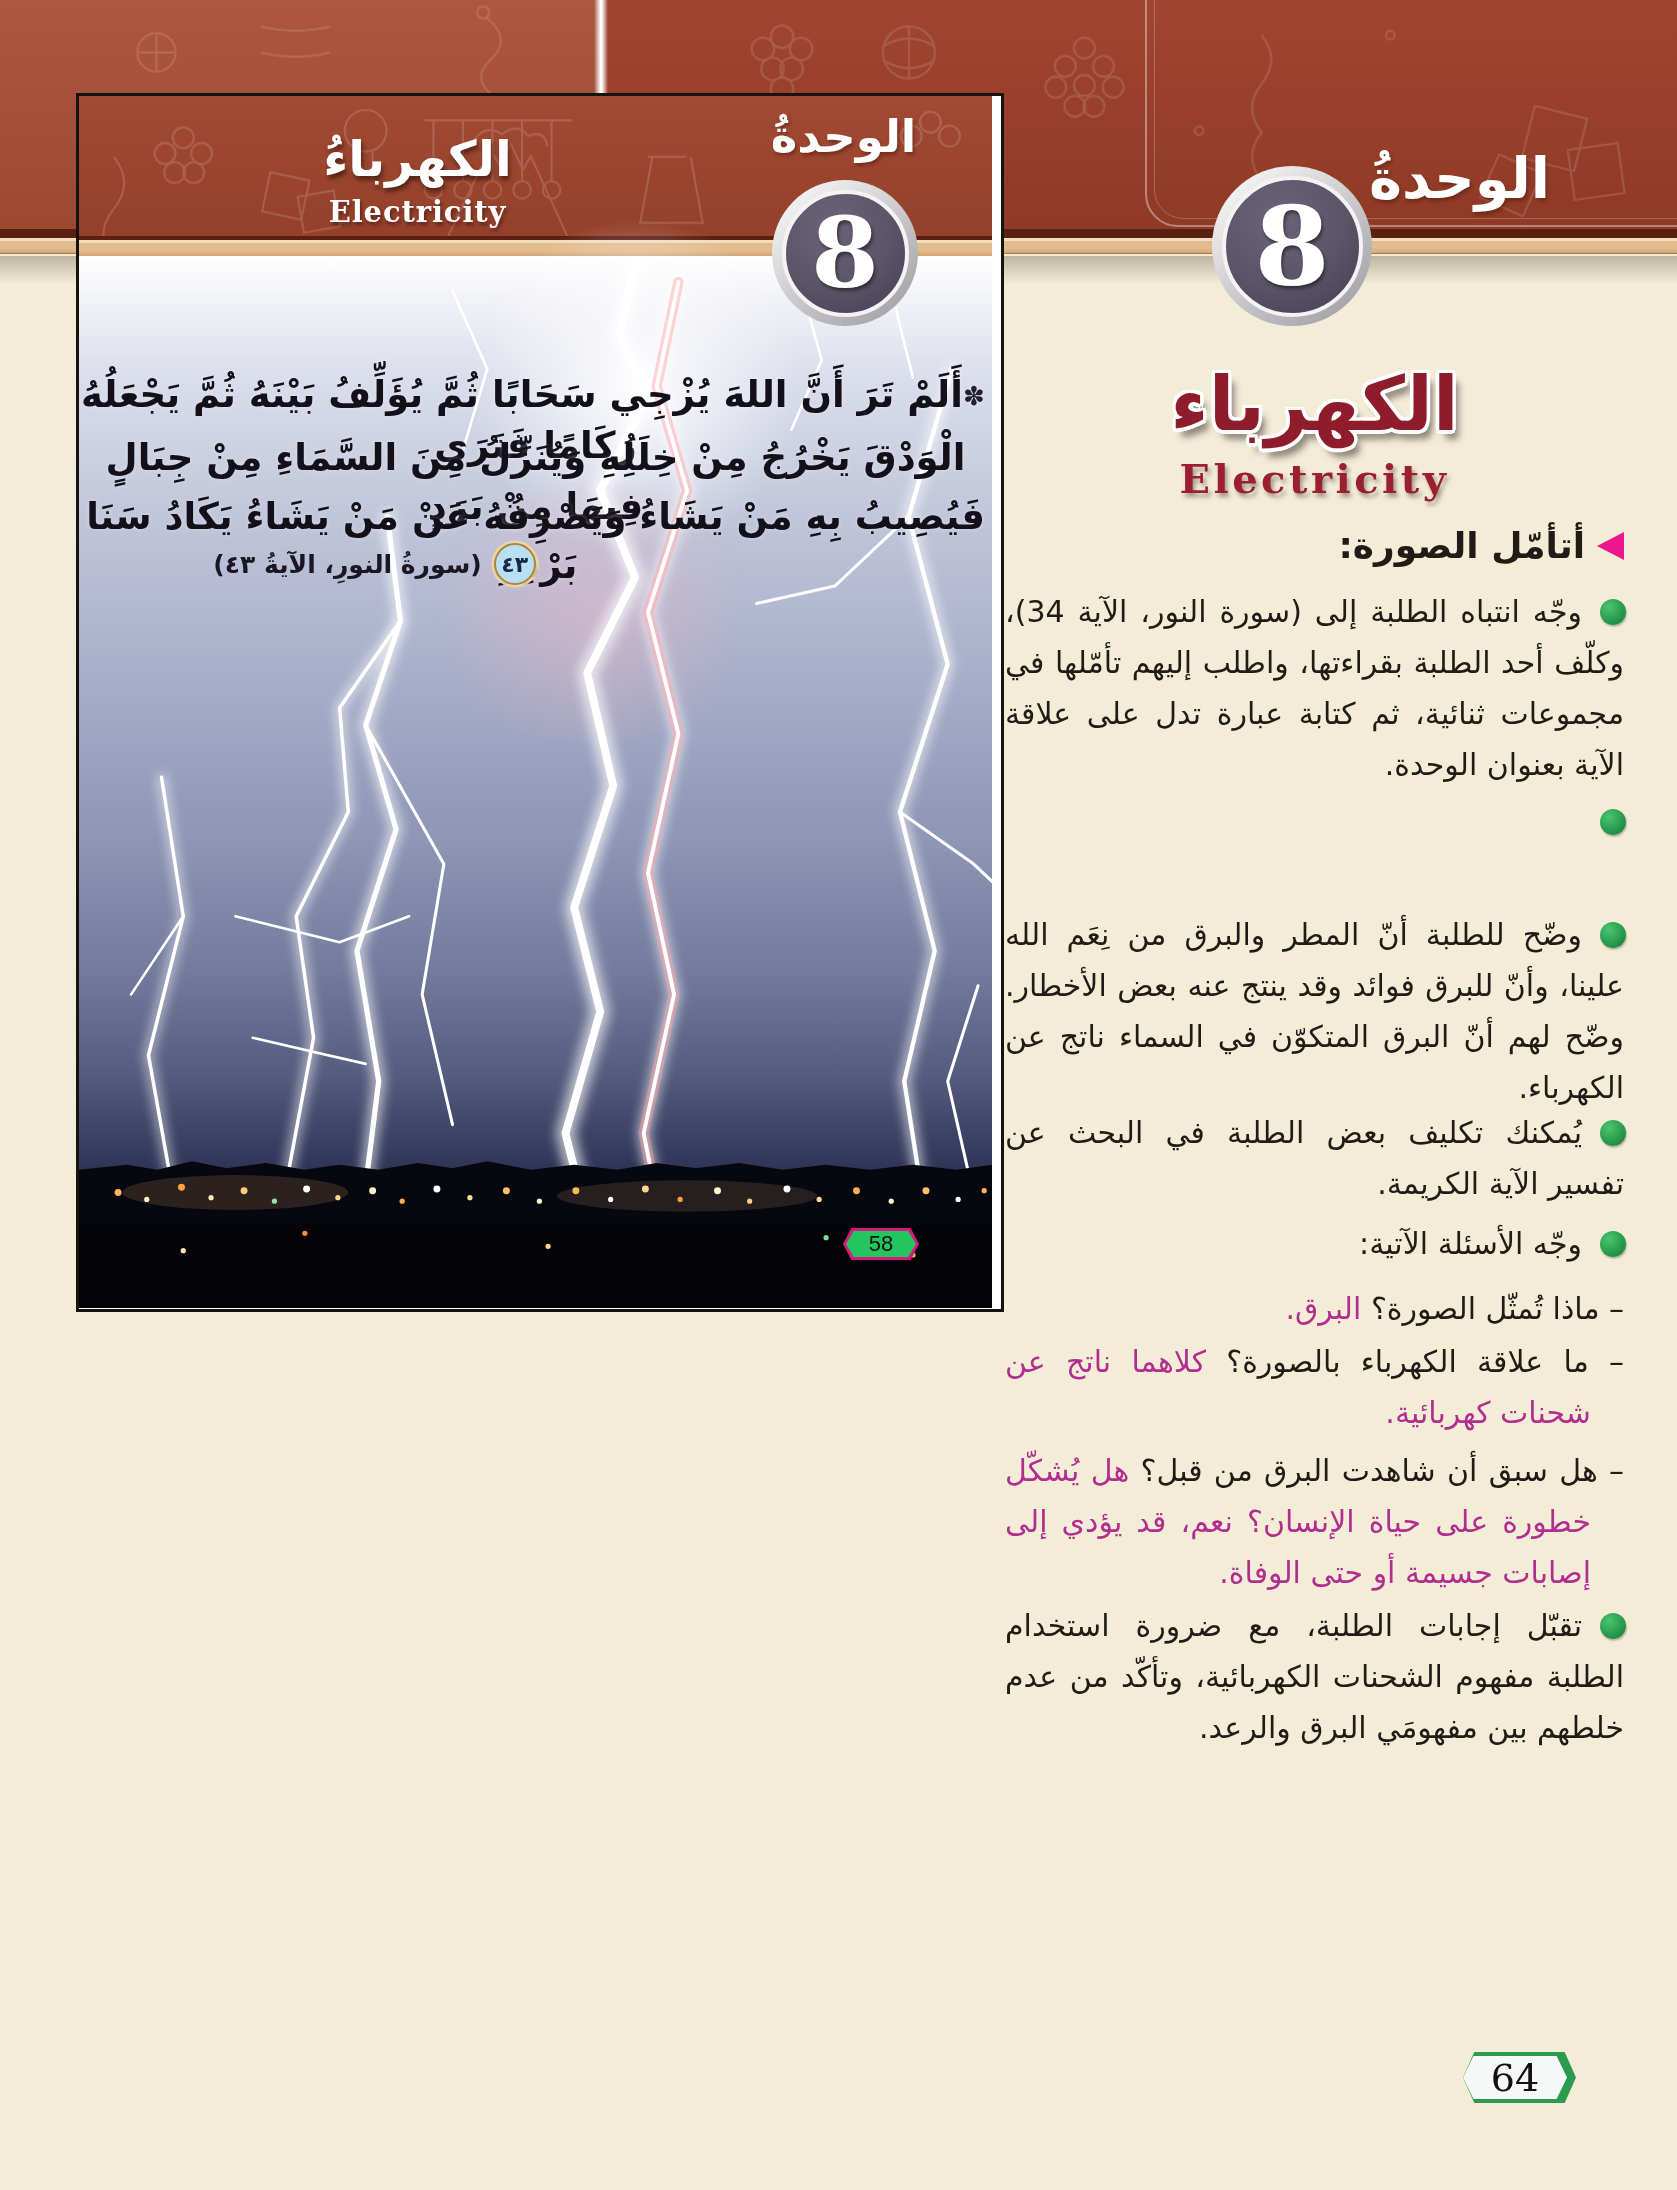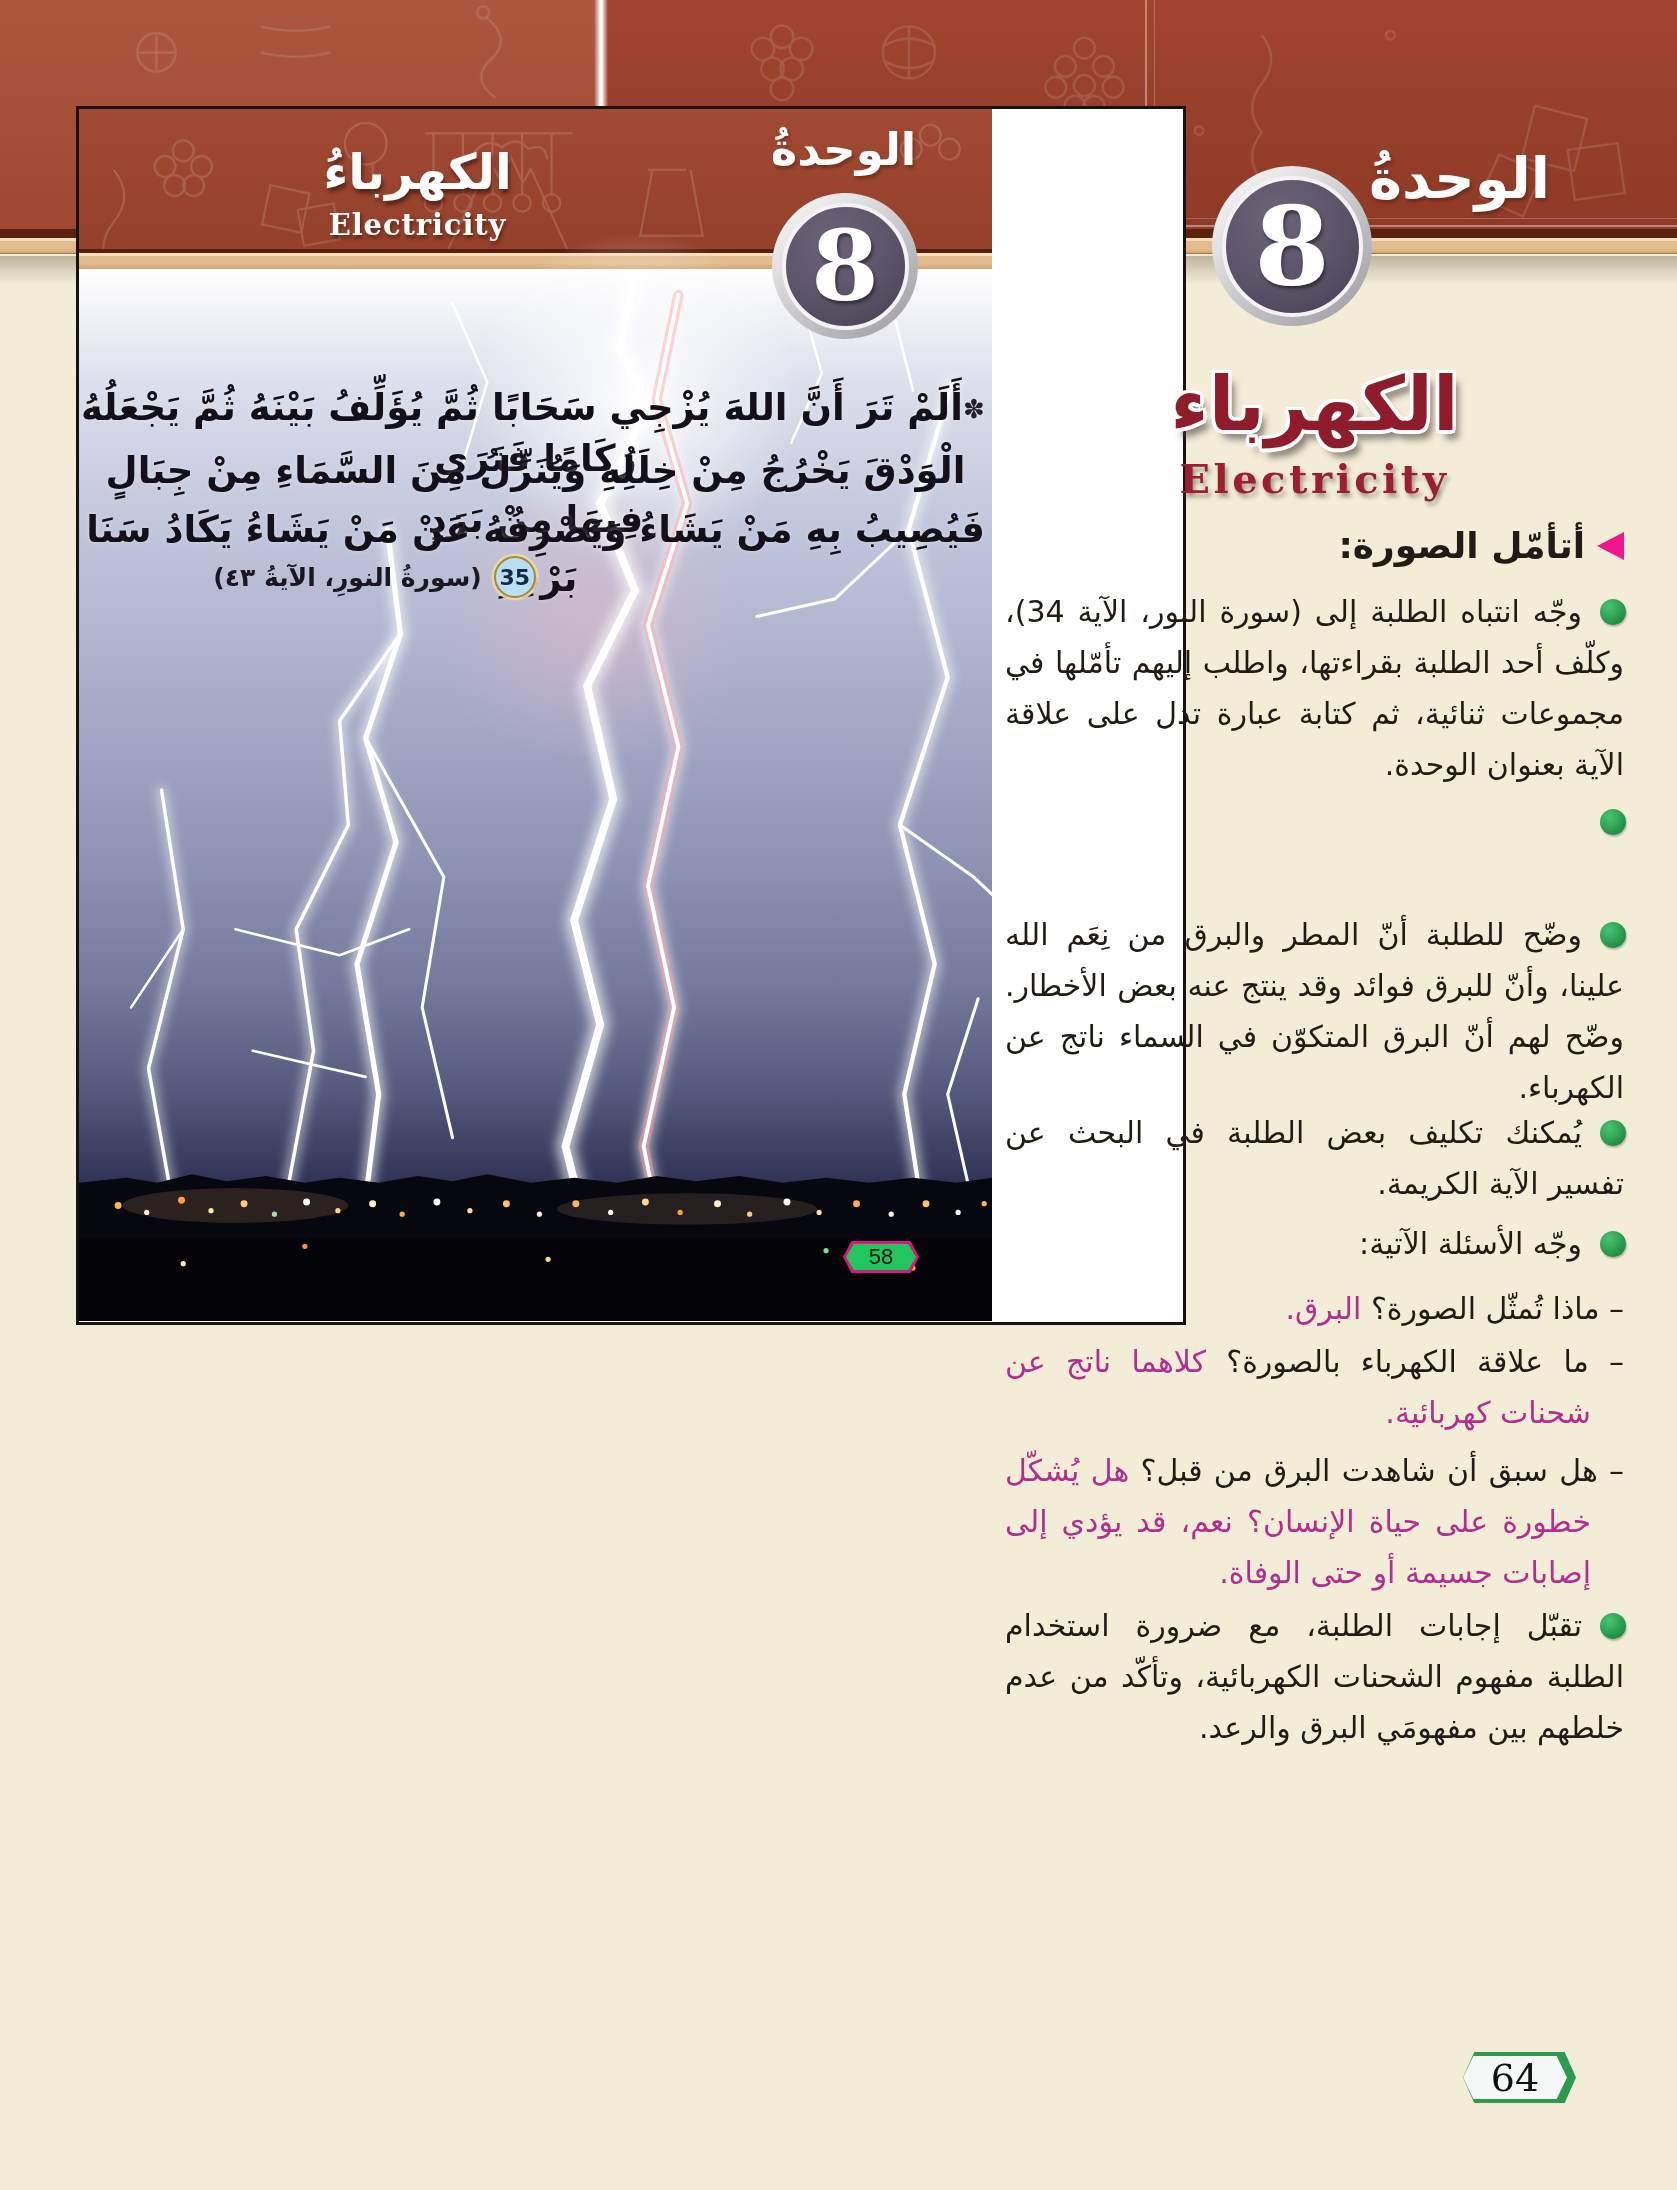--- a/index.html
+++ b/index.html
@@ -27,21 +27,21 @@
   .circle{border-radius:50%;background:linear-gradient(140deg,#ffffff 0%,#d6d6d8 40%,#98989e 100%);display:flex;align-items:center;justify-content:center}
   .circle .inner{width:calc(100% - 19px);height:calc(100% - 19px);border-radius:50%;border:4.3px solid #f4f2f4;background:radial-gradient(circle at 38% 28%,#7b728c ,#5b5367 0%,#6c6378 0%,#5b5367 55%,#443e53 100%);display:flex;align-items:center;justify-content:center}
   .circle .num{font-family:"DejaVu Serif",serif;font-weight:bold;color:#fff;text-shadow:1.7px 2.6px 3.5px rgba(0,0,0,.45)}
   .unit-word{color:#fff;font-weight:bold;text-shadow:1.7px 2.6px 3.5px rgba(70,25,12,.45);letter-spacing:0.9px}
 
   .page-unit-label{right:127px;top:146px;font-size:56px}
   .page-unit-circle{left:1212px;top:166px;width:160px;height:160px}
   .page-unit-circle .num{font-size:108px;line-height:1}
 
   
-  .card{left:76px;top:106px;width:1110px;height:1219px;border:3.5px solid #17140f;background:#fff;overflow:hidden}
+  .card{left:76px;top:93px;width:928px;height:1219px;border:3.5px solid #17140f;background:#fff;overflow:hidden}
   .card-banner{left:0;top:0;width:913px;height:140px;background:linear-gradient(180deg,#a24a33,#94402a);overflow:hidden}
   .card-edge{left:0;top:140px;width:913px;height:4.3px;background:#5c2013}
   .card-stripe{left:0;top:144px;width:913px;height:15.6px;background:linear-gradient(180deg,#f2ddbd 0 2.6px,#e2bc8e 2.6px 10.4px,#d2a572)}
   .card-title-ar{left:130px;top:35px;width:417px;text-align:center;font-size:49px;font-weight:bold;color:#fff;text-shadow:1.7px 3.5px 4.3px rgba(30,10,5,.55)}
   .card-title-en{left:130px;top:99px;width:417px;text-align:center;font-family:"DejaVu Serif",serif;font-weight:bold;font-size:29px;color:#fff;letter-spacing:0.9px;text-shadow:1.7px 2.6px 3.5px rgba(30,10,5,.5)}
   .card-unit-label{left:660px;top:14px;width:209px;text-align:center;font-size:45px}
   .card-unit-circle{left:693px;top:84px;width:146px;height:146px;z-index:4}
   .card-unit-circle .num{font-size:97px;line-height:1}
 
   .card-photo{left:0;top:160px;width:913px;height:1052px;background:
@@ -241,21 +241,21 @@
           <circle cx="120" cy="1145" r="3" fill="#ffe9b0"></circle>
       </g>
     </svg>
 
     <div class="verse">
       <div class="vline" style="top:114px"><span class="verse-orn">✽</span><span>أَلَمْ تَرَ أَنَّ اللهَ يُزْجِي سَحَابًا ثُمَّ يُؤَلِّفُ بَيْنَهُ ثُمَّ يَجْعَلُهُ رُكَامًا فَتَرَى</span></div>
       <div class="vline" style="top:177px"><span>الْوَدْقَ يَخْرُجُ مِنْ خِلَلِهِ وَيُنَزِّلُ مِنَ السَّمَاءِ مِنْ جِبَالٍ فِيهَا مِنْ بَرَدٍ</span></div>
       <div class="vline" style="top:236px"><span>فَيُصِيبُ بِهِ مَنْ يَشَاءُ وَيَصْرِفُهُ عَنْ مَنْ يَشَاءُ يَكَادُ سَنَا بَرْقِهِ</span></div>
     </div>
     <div class="l4wrap">
-      <span class="rosette">35</span>
+      <span class="rosette">٤٣</span>
       <span class="citation">(سورةُ النورِ، الآيةُ ٤٣)</span>
     </div>
 
     <div class="abs badge58">
       <div class="in">58</div>
     </div>
   </div>
 
   <div class="abs circle card-unit-circle">
     <div class="inner">

